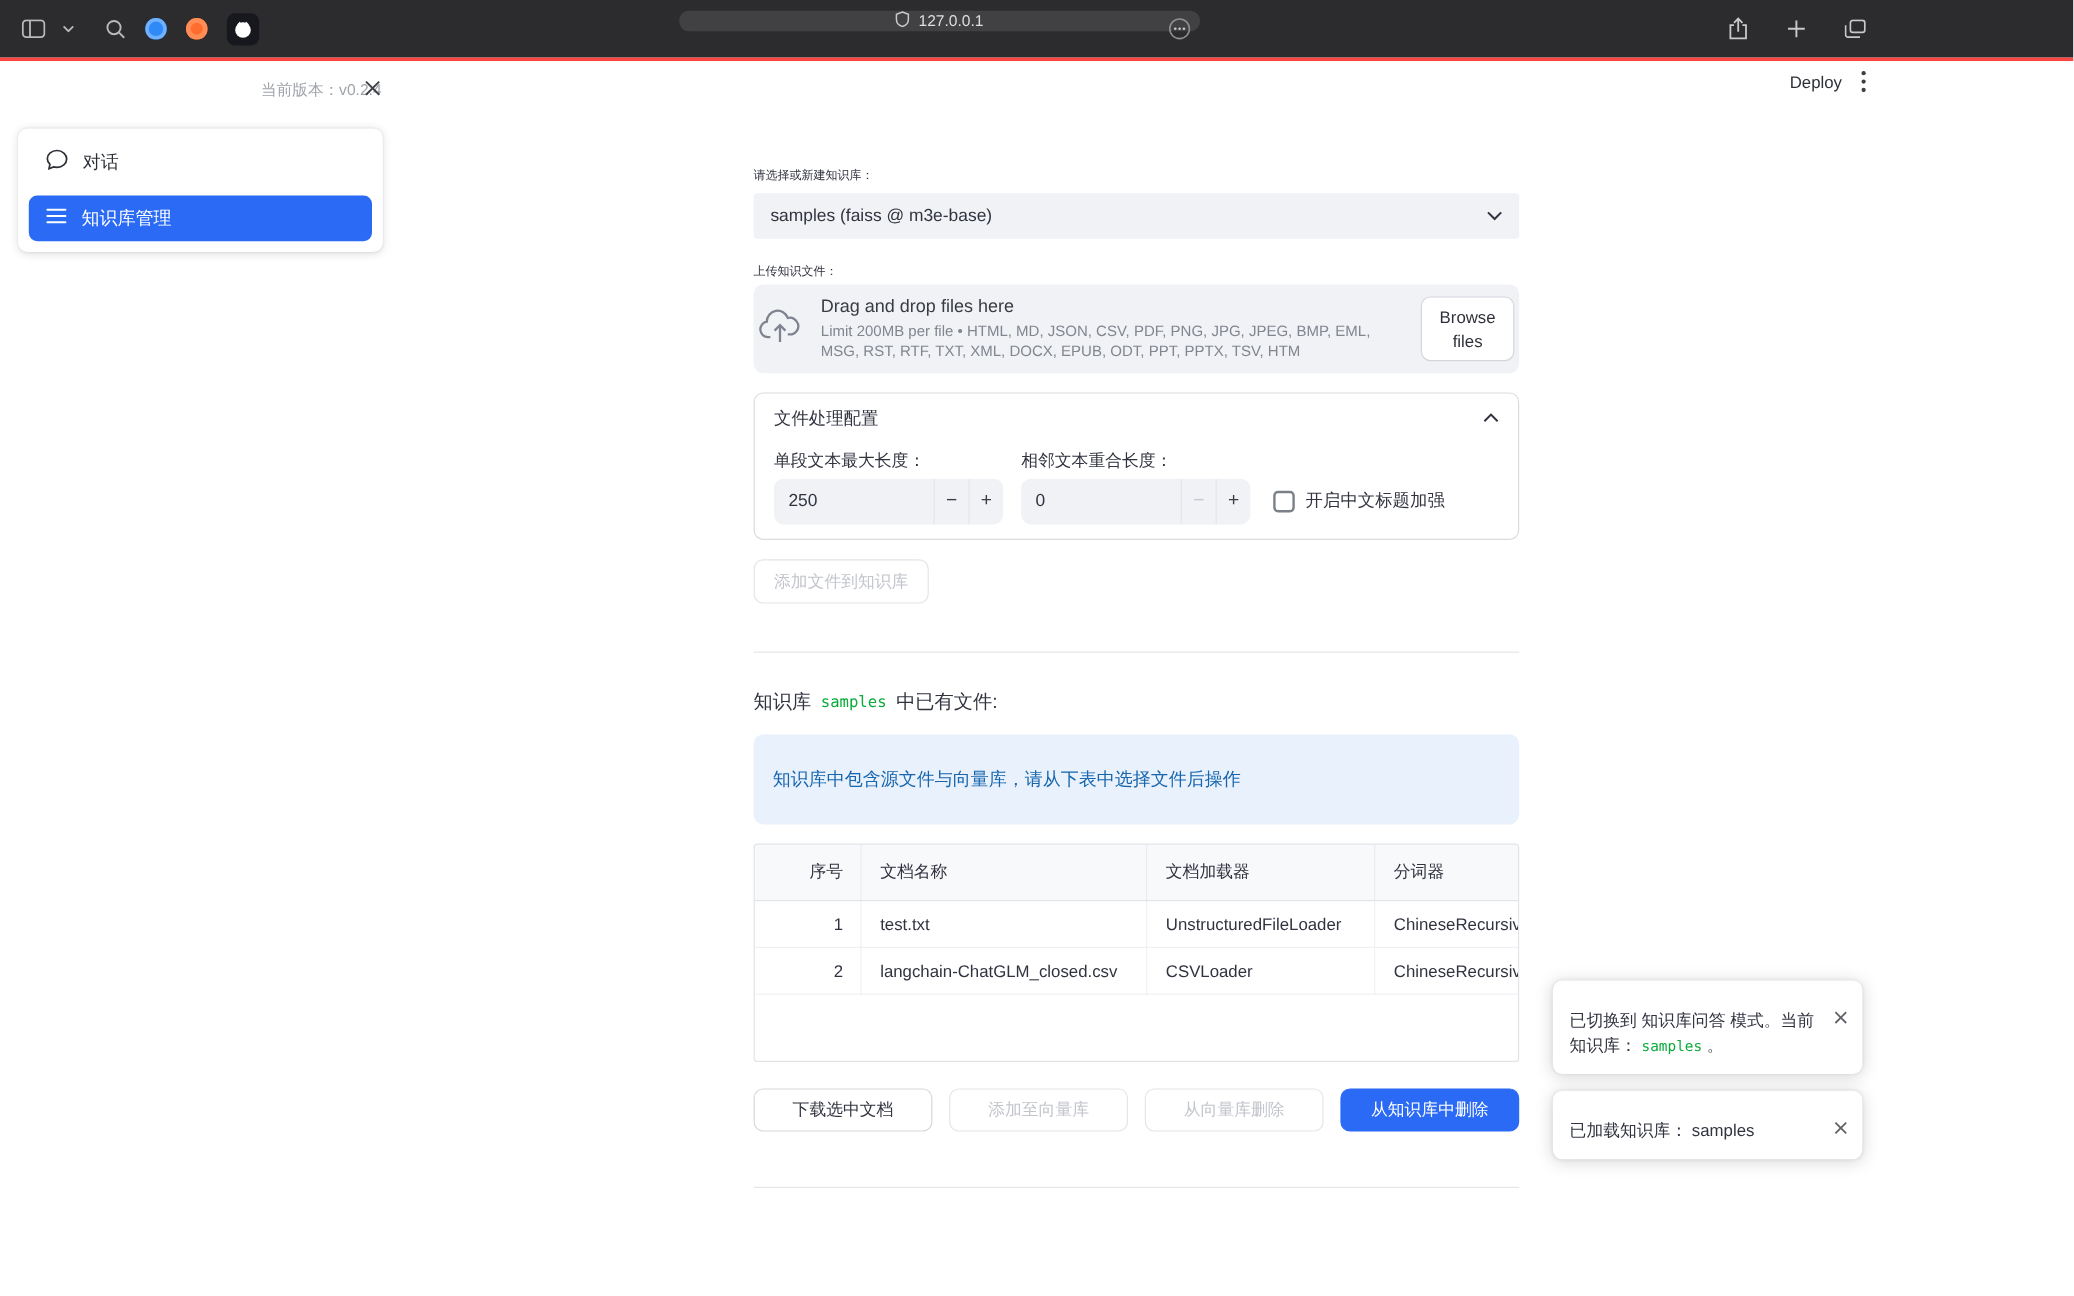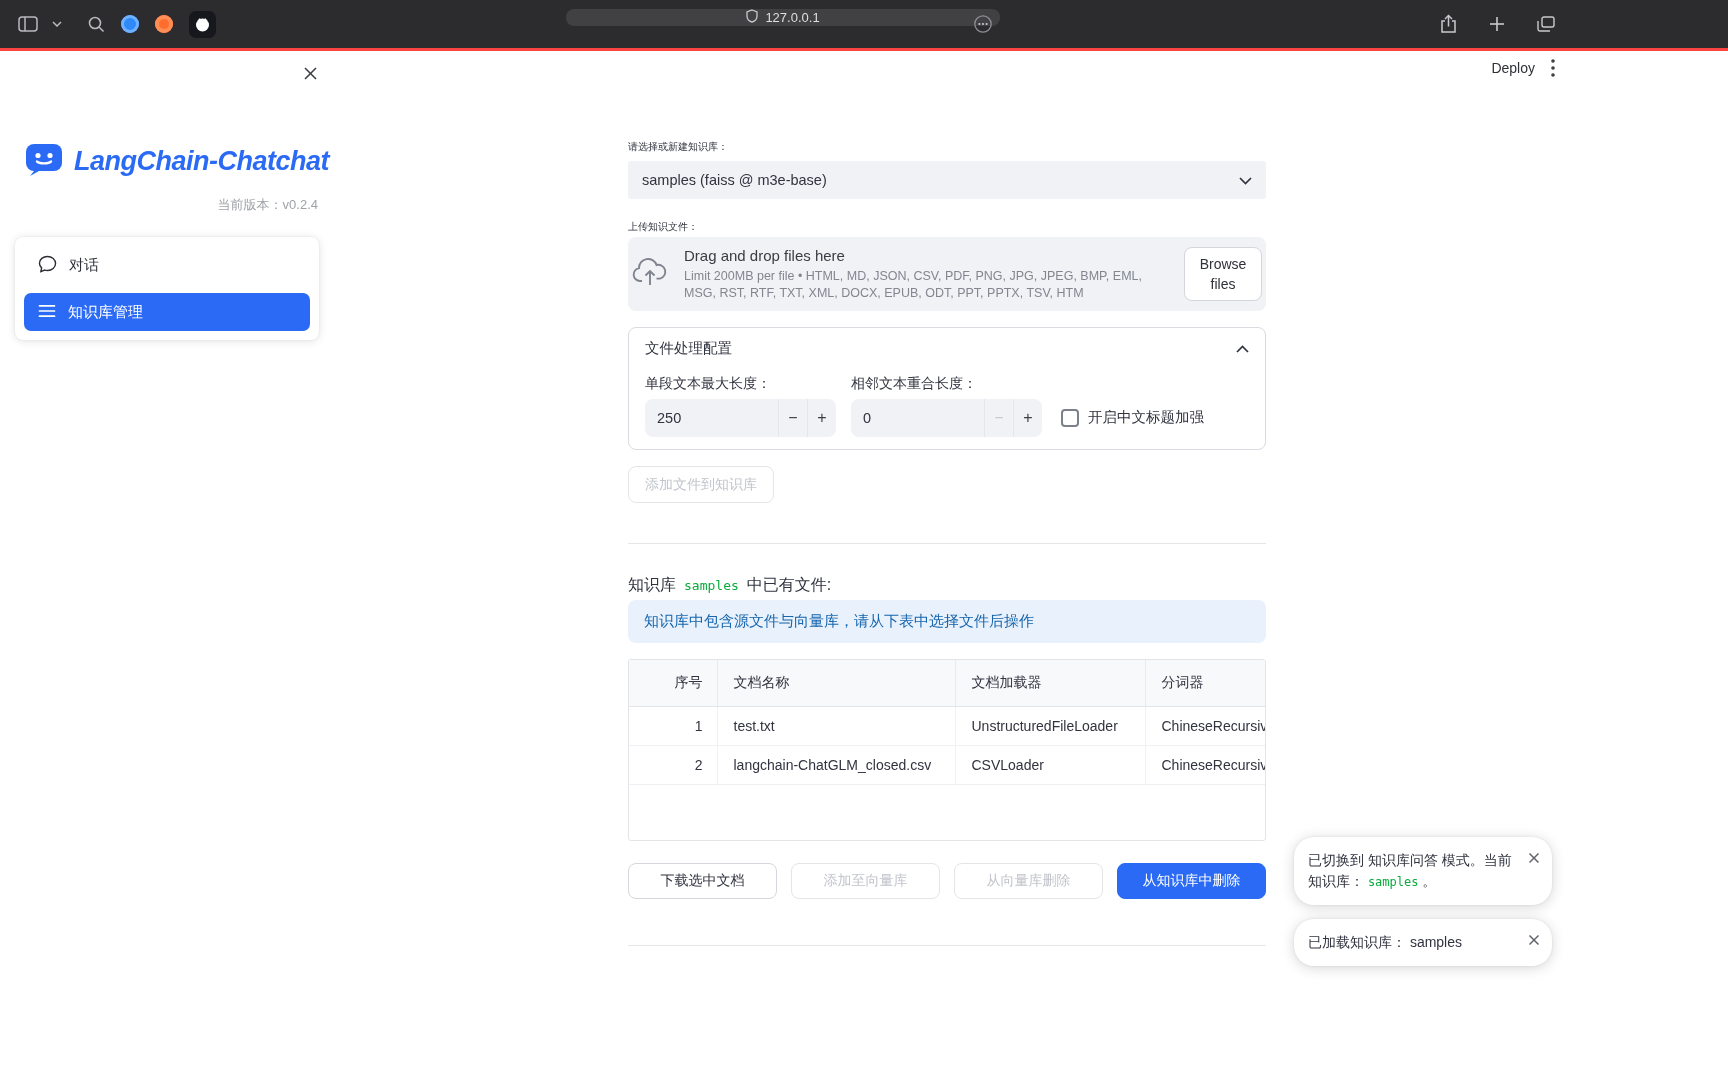--- a/index.html
+++ b/index.html
@@ -82,38 +82,38 @@
   .btn.primary{background:var(--primary);border-color:var(--primary);color:#fff;}
   .add-btn{margin-top:16px;height:37px;padding:0 16px;}
 
   .divider{margin:40px 0 0;border:0;border-top:1px solid #e4e6e9;}
   .divider.d2{margin-top:46px;}
 
   .files-heading{margin-top:31px;font-size:16px;display:flex;align-items:center;gap:8px;}
   .code-green{font-family:"DejaVu Sans Mono","Liberation Mono",monospace;color:var(--code-green);font-size:13px;}
   .code-green.sm{font-size:12px;}
 
-  .infobox{margin-top:4px;background:var(--info-bg);color:var(--info-text);border-radius:8px;padding:12px 16px;font-size:15px;min-height:43px;}
+  .infobox{margin-top:16px;background:var(--info-bg);color:var(--info-text);border-radius:8px;padding:28px 16px;font-size:15px;min-height:43px;}
 
   .table-wrap{margin-top:16px;height:182px;border:1px solid #e2e4e8;border-radius:3px;overflow:hidden;background:#fff;}
   table{border-collapse:collapse;table-layout:fixed;width:764px;font-size:14px;}
   col.c0{width:88px;} col.c1{width:238px;} col.c2{width:190px;} col.c3{width:248px;}
   thead th{height:46px;background:#f8f9fb;font-weight:500;color:#31333f;text-align:left;padding:0 0 0 16px;
            border-right:1px solid #e8eaee;border-bottom:1px solid #e2e4e8;white-space:nowrap;overflow:hidden;}
   tbody td{height:39px;padding:0 0 0 16px;border-right:1px solid #f0f1f4;border-bottom:1px solid #eef0f3;
            white-space:nowrap;overflow:hidden;}
   th.num,td.num{text-align:right;padding:0 14px 0 0;}
 
   .actions{margin-top:22px;display:flex;gap:14px;}
   .actions .btn{flex:1;height:36px;}
 
   
   .toasts{position:absolute;right:176px;bottom:114px;width:258px;display:flex;flex-direction:column;gap:14px;}
-  .toast{background:#fff;border-radius:20px;box-shadow:0 2px 14px rgba(0,0,0,.16),0 0 3px rgba(0,0,0,.08);
-         padding:13px 12px 13px 14px;display:flex;gap:8px;align-items:flex-start;font-size:14px;line-height:1.5;}
+  .toast{background:#fff;border-radius:8px;box-shadow:0 2px 14px rgba(0,0,0,.16),0 0 3px rgba(0,0,0,.08);
+         padding:23px 12px 13px 14px;display:flex;gap:8px;align-items:flex-start;font-size:14px;line-height:1.5;}
   .toast-text{flex:1;}
   .toast-close{border:0;background:none;padding:0;margin-top:2px;cursor:pointer;display:flex;}
 </style>
 </head>
 <body>
 
 <div class="page">
 
   <header class="browser">
     <div class="b-left">
@@ -193,32 +193,20 @@
   <div class="deco"></div>
 
   <aside class="sidebar">
     <button class="sb-close">
       <svg width="15" height="15" viewBox="0 0 15 15" stroke="#3d4046" stroke-width="1.6">
           <line x1="2" y1="2" x2="13" y2="13"></line>
           <line x1="13" y1="2" x2="2" y2="13"></line>
         </svg>
     </button>
 
-    <div class="logo-row">
-      <span>
-        <svg width="40" height="36" viewBox="0 0 40 36">
-            <rect x="2" y="3" width="36" height="27" rx="8" fill="#2a6af4"></rect>
-            <circle cx="14" cy="14.5" r="2.6" fill="#fff"></circle>
-            <circle cx="26" cy="14.5" r="2.6" fill="#fff"></circle>
-            <path d="M13 20.5c2 2.5 12 2.5 14 0" stroke="#fff" stroke-width="2.4" fill="none" stroke-linecap="round"></path>
-            <path d="M10 30l-4 5 9-5z" fill="#2a6af4"></path>
-          </svg>
-      </span>
-      <span class="logo-text">LangChain-Chatchat</span>
-    </div>
 
     <div class="version">当前版本：v0.2.4</div>
 
     <nav class="menu-card">
       <div class="menu-item">
         <span>
           <svg width="19" height="18" viewBox="0 0 20 19" fill="none" stroke="currentColor" stroke-width="1.5">
               <path d="M10 1.5c-4.7 0-8.5 3.2-8.5 7.2 0 1.9.9 3.6 2.3 4.9L3 17.5l4-1.6c.9.3 1.9.4 3 .4 4.7 0 8.5-3.2 8.5-7.3S14.7 1.5 10 1.5z"></path>
             </svg>
         </span>

